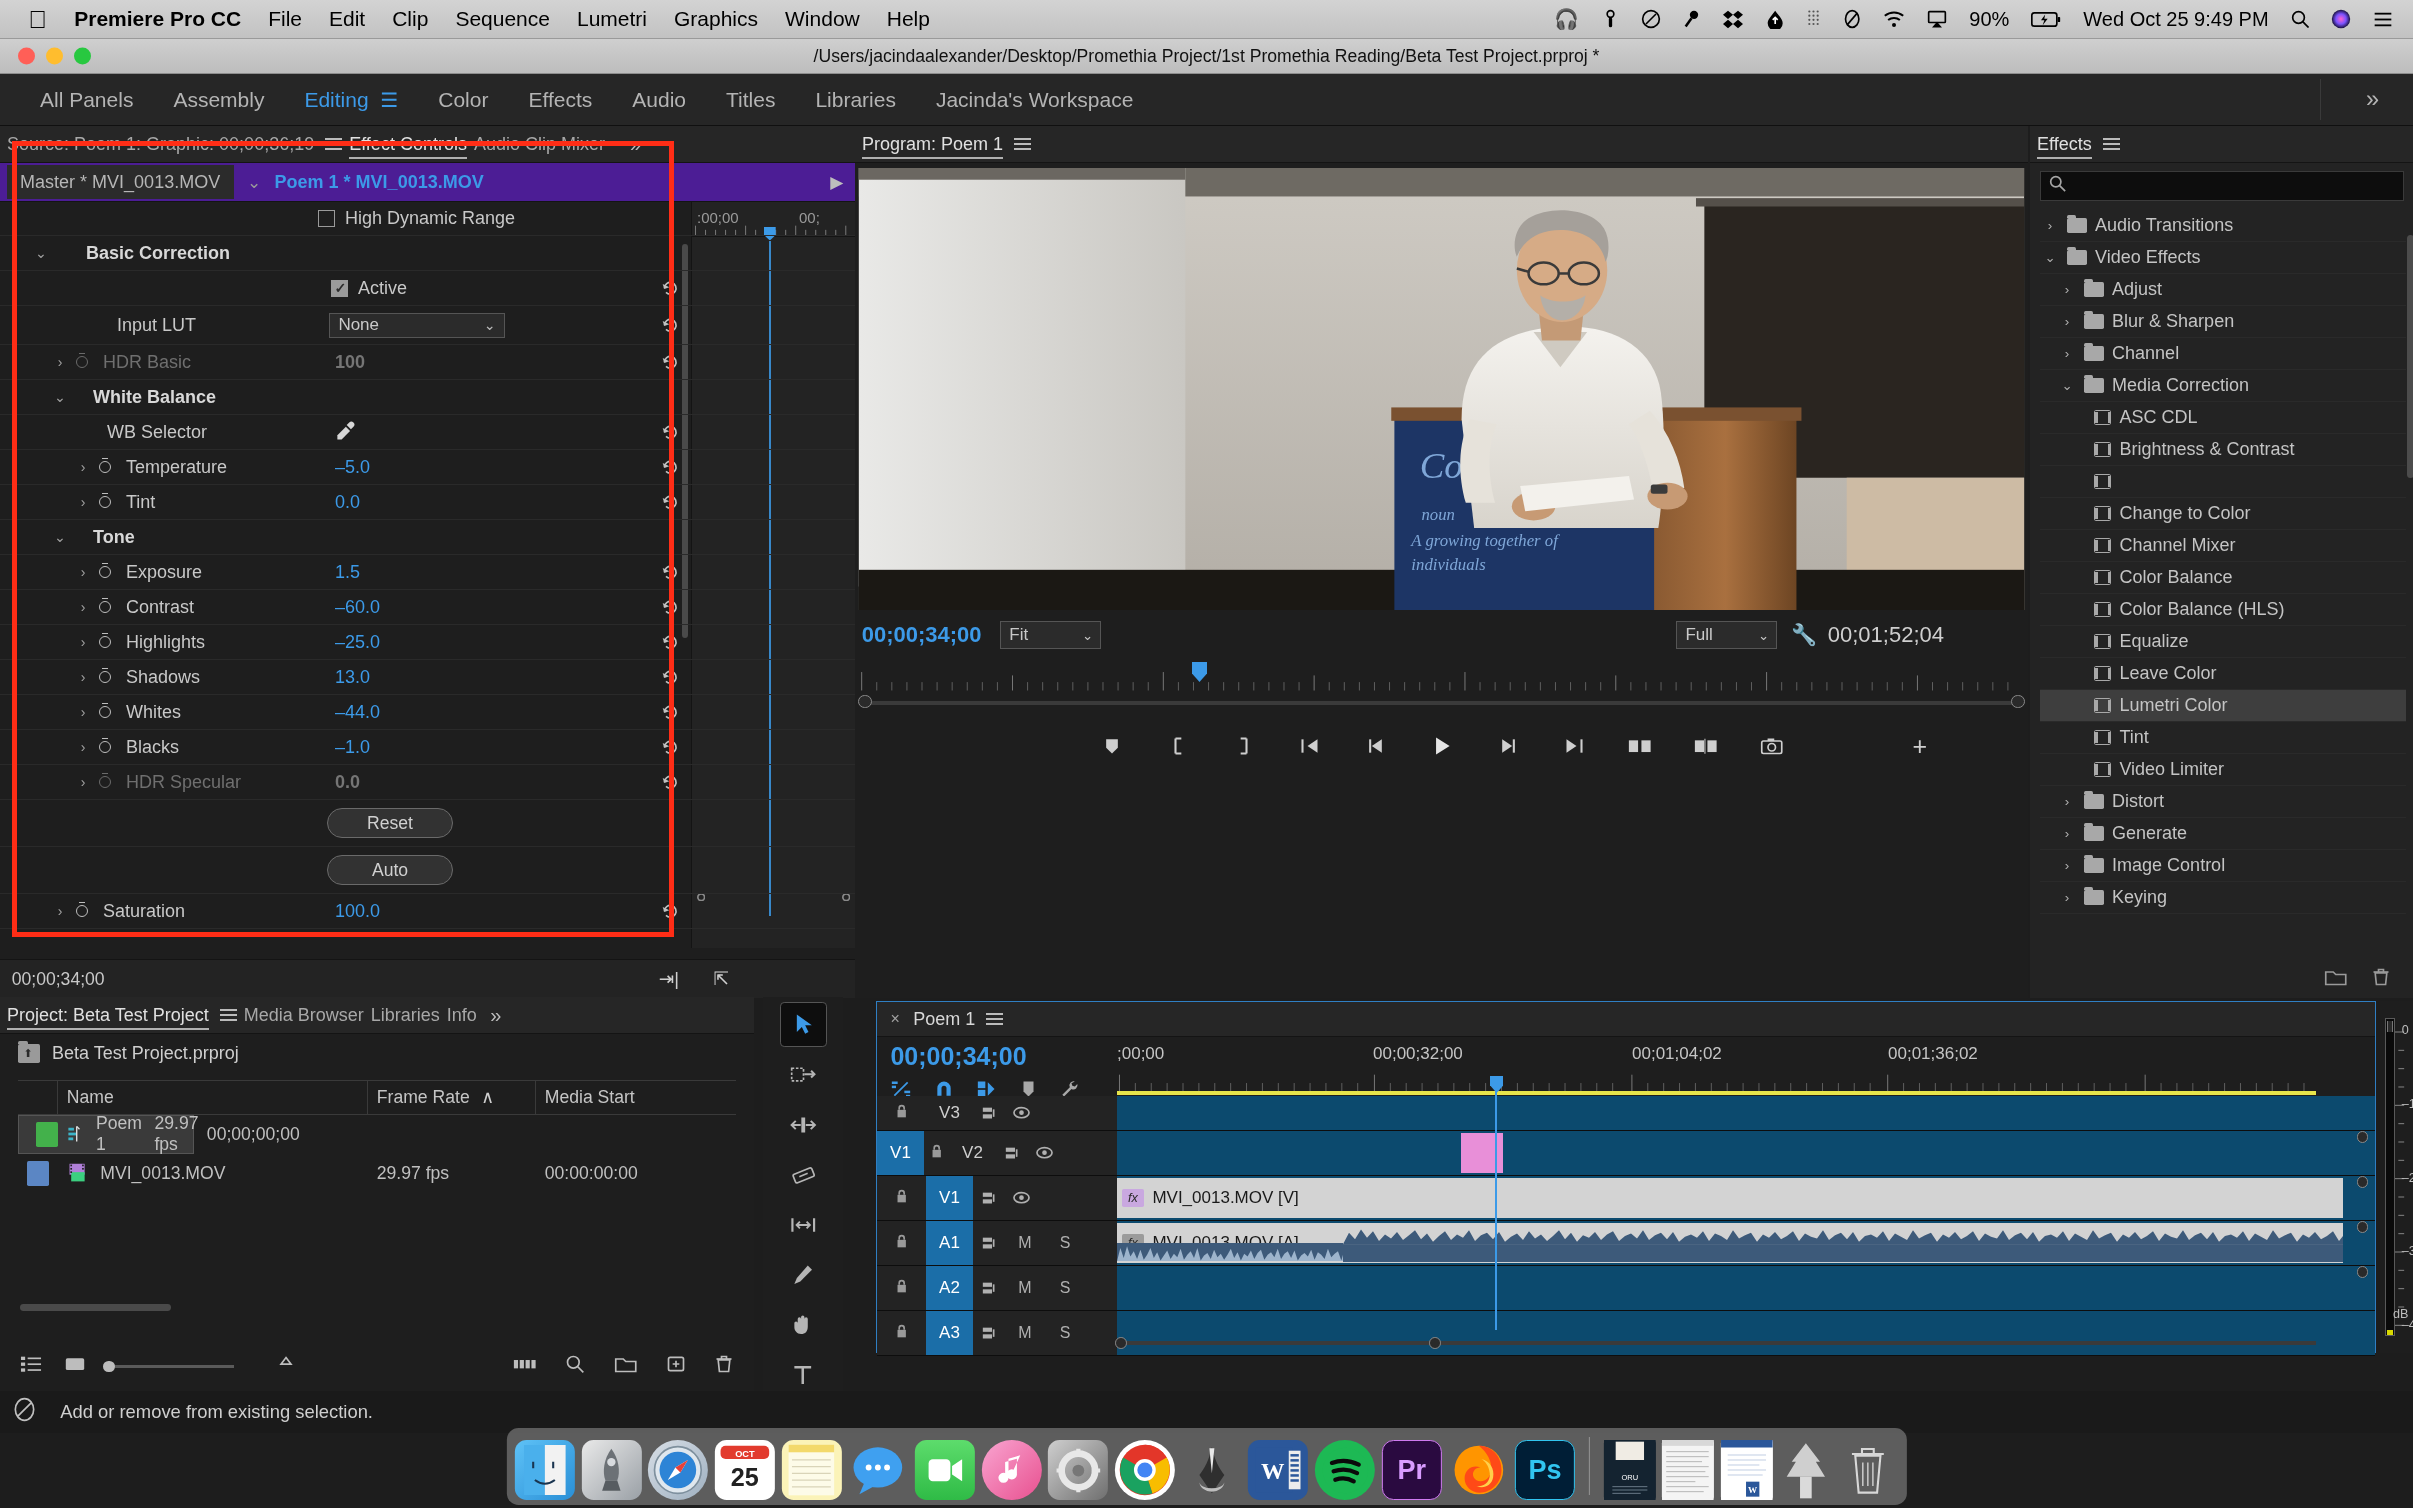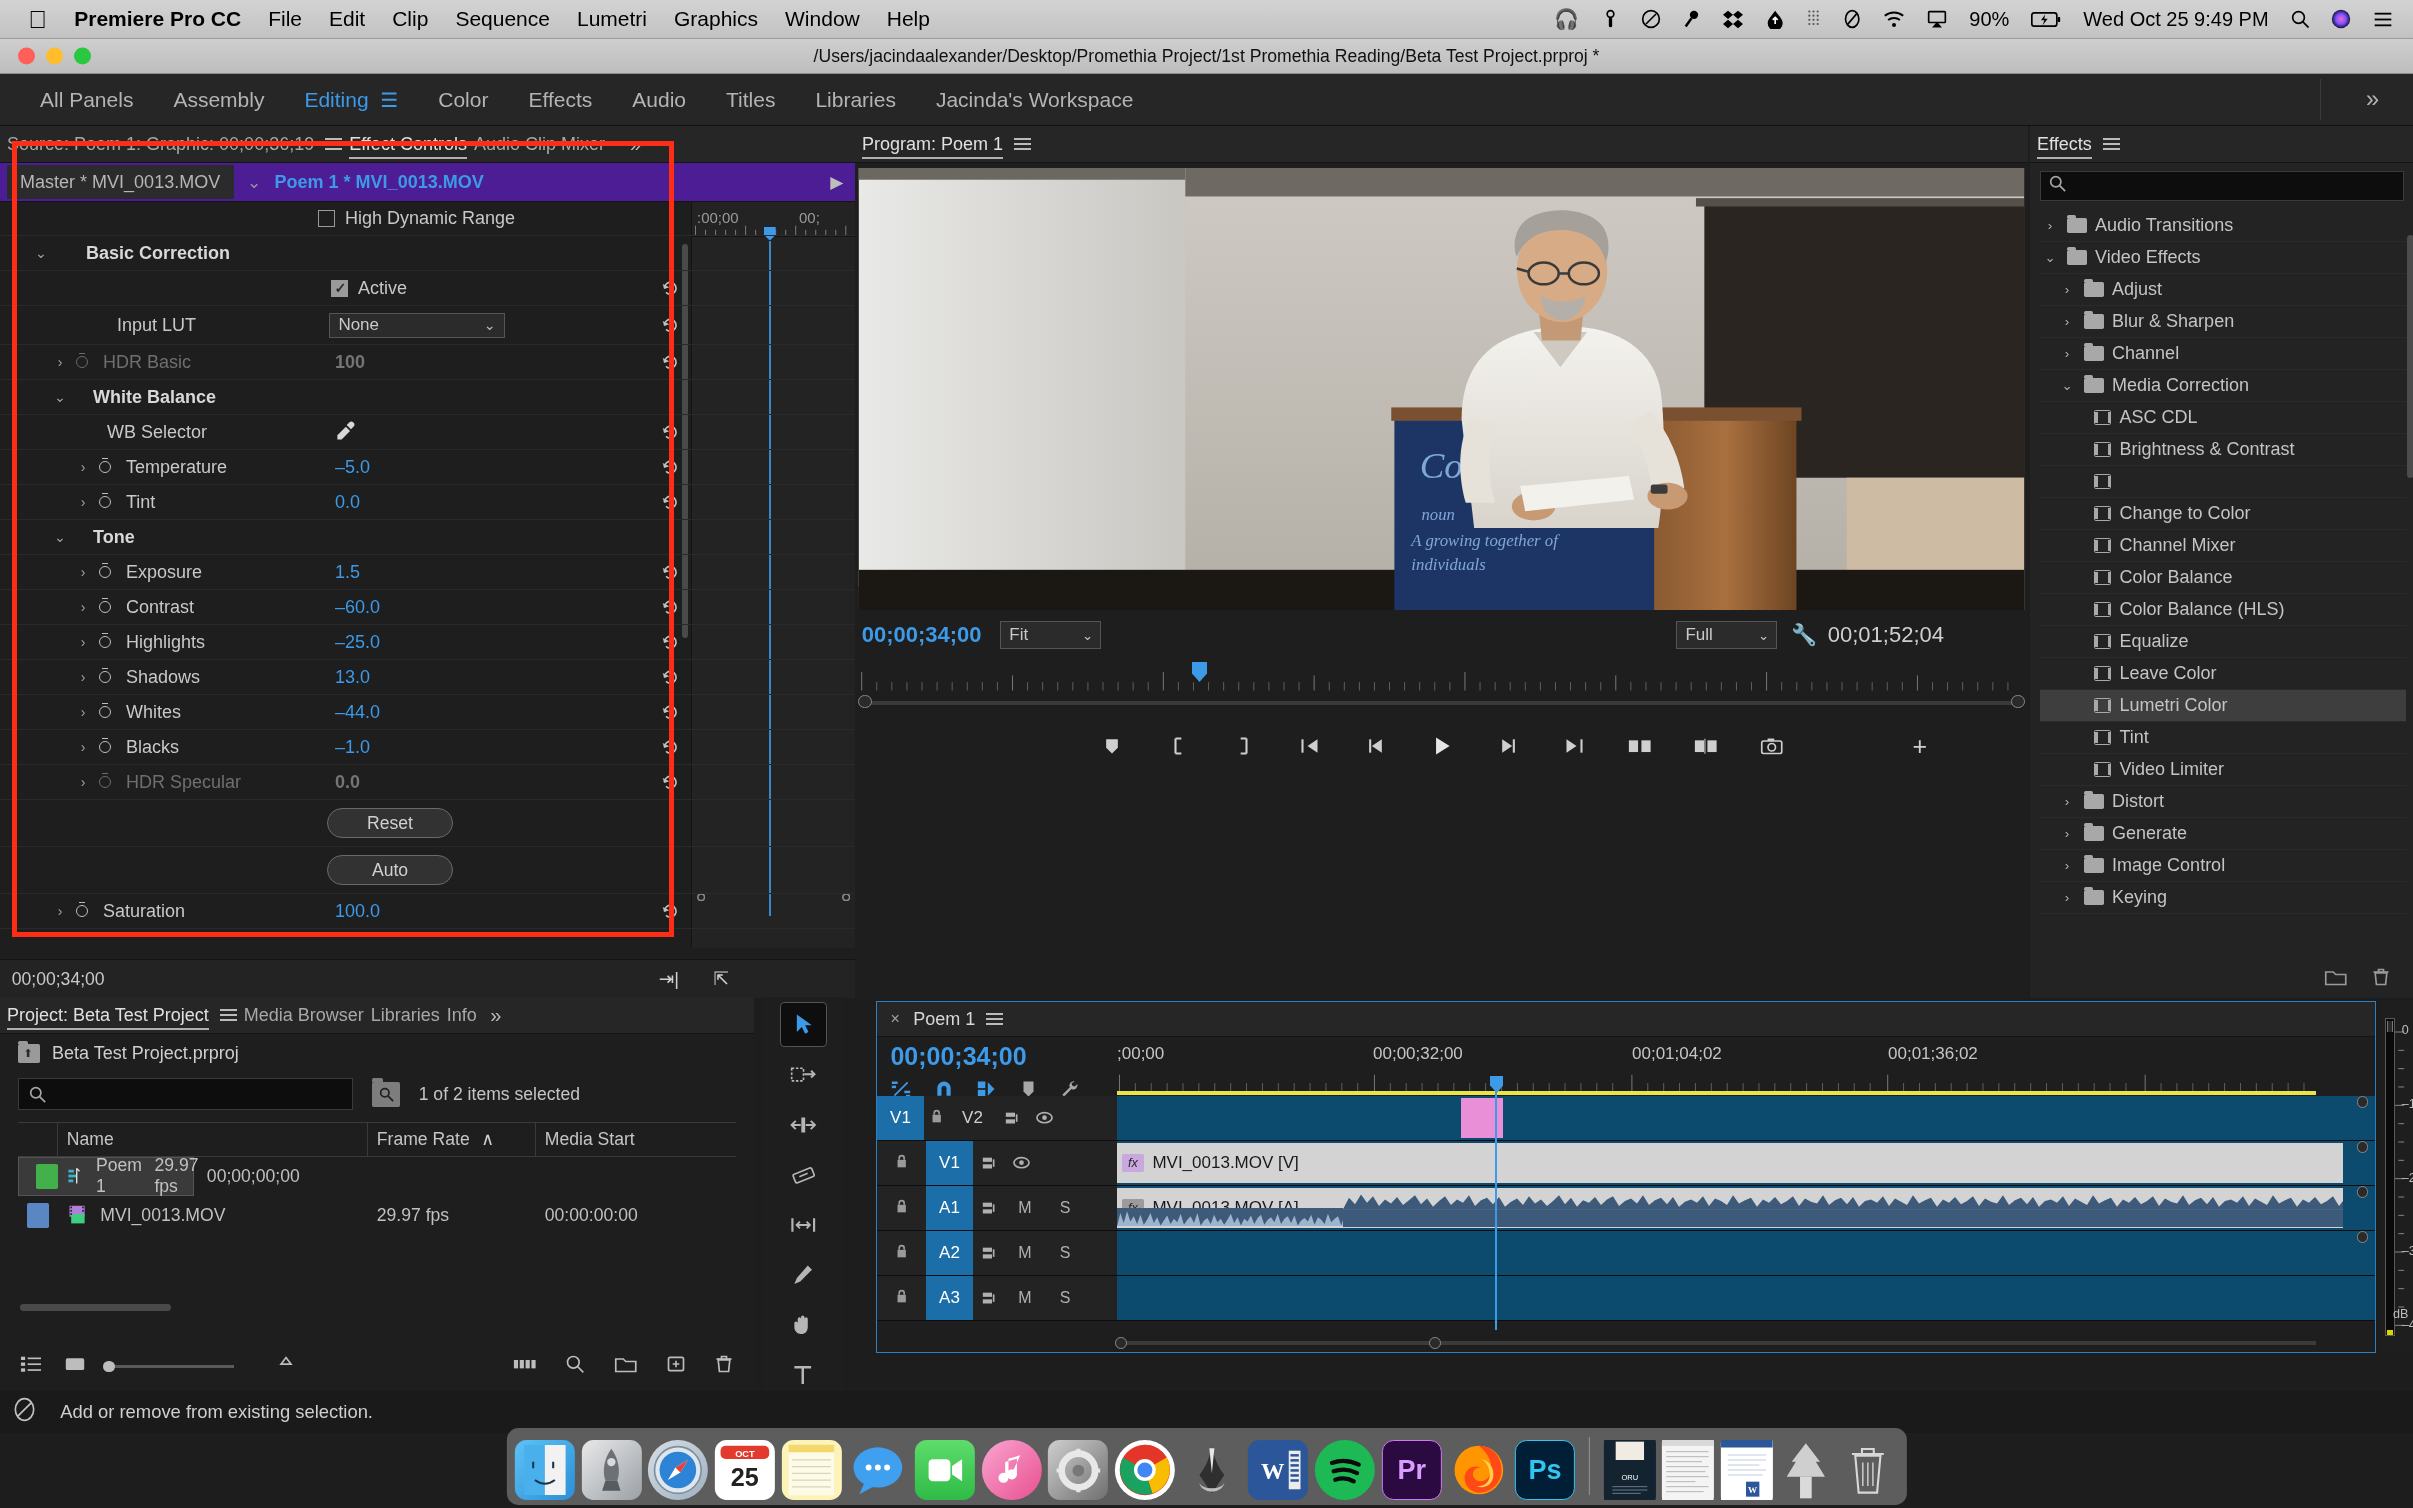--- a/index.html
+++ b/index.html
@@ -1120,36 +1120,20 @@
       <div class="ptab">Libraries</div>
       <div class="ptab">Info</div>
       <div style="margin-left:13.4px;color:#bdbdbd;font-size:20px;">»</div>
     </div>
 
     <div class="pr-name">
       <span class="pr-bin"></span>
       <span>Beta Test Project.prproj</span>
     </div>
 
-    <div class="pr-searchrow">
-      <div class="pr-search">
-        <svg width="17" height="17" viewBox="0 0 20 20">
-            <circle cx="8" cy="8" r="6" fill="none" stroke="#a5a5a5" stroke-width="2"></circle>
-            <path d="M12.5 12.5 L19 19" stroke="#a5a5a5" stroke-width="2"></path>
-          </svg>
-        <span style="margin-left:6.7px;"></span>
-      </div>
-      <div class="pr-findbtn">
-        <svg width="15" height="15" viewBox="0 0 18 18">
-            <circle cx="7" cy="7" r="5" fill="none" stroke="#1e1e1e" stroke-width="2"></circle>
-            <path d="M11 11 L17 17" stroke="#1e1e1e" stroke-width="2"></path>
-          </svg>
-      </div>
-      <div class="pr-count">1 of 2 items selected</div>
-    </div>
 
     <div class="pr-table">
       <div class="pr-hdr">
         <div style="width:40px;border-right:0.8px solid #3a3a3a;"></div>
         <div style="width:310px;">Name</div>
         <div style="width:168px;position:relative;">
           <span>Frame Rate</span>
           <span style="margin-left:11.7px;color:#cfcfcf;">∧</span>
         </div>
         <div style="flex:1;border-right:none;">Media Start</div>
@@ -1445,20 +1429,45 @@
             <path d="M1399 22 V12"></path>
             <path d="M1418 22 V12"></path>
         </g>
       </svg>
     </div>
 
     <div class="tl-yellow"></div>
 
     <div class="tl-tracks">
 
+      <div class="trk" style="height:35px;">
+        <div class="hdr">
+          <span class="lock" style="width:49px;">
+            <svg width="13.4" height="15" viewBox="0 0 16 18">
+                <rect x="3" y="7" width="10" height="9" fill="#9a9a9a"></rect>
+                <path d="M5 7 V5 a3 3 0 0 1 6 0 v2" fill="none" stroke="#9a9a9a" stroke-width="2"></path>
+              </svg>
+          </span>
+          <span class="tname">V3</span>
+          <span class="ticon">
+            <svg width="17" height="15" viewBox="0 0 20 18">
+                <rect x="2" y="2" width="11" height="5" fill="#b0b0b0"></rect>
+                <rect x="2" y="10" width="11" height="5" fill="#b0b0b0"></rect>
+                <path d="M15 4 V13" stroke="#b0b0b0" stroke-width="2"></path>
+              </svg>
+          </span>
+          <span class="ticon">
+            <svg width="17" height="13.4" viewBox="0 0 20 16">
+                <ellipse cx="10" cy="8" rx="9" ry="6" fill="none" stroke="#b0b0b0" stroke-width="2"></ellipse>
+                <circle cx="10" cy="8" r="2.8" fill="#b0b0b0"></circle>
+              </svg>
+          </span>
+        </div>
+        <div class="lane"></div>
+      </div>
 
       <div class="trk">
         <div class="hdr">
           <span class="tname on" style="width:47px;">V1</span>
           <span class="lock">
             <svg width="13.4" height="15" viewBox="0 0 16 18">
                 <rect x="3" y="7" width="10" height="9" fill="#9a9a9a"></rect>
                 <path d="M5 7 V5 a3 3 0 0 1 6 0 v2" fill="none" stroke="#9a9a9a" stroke-width="2"></path>
               </svg>
           </span>

